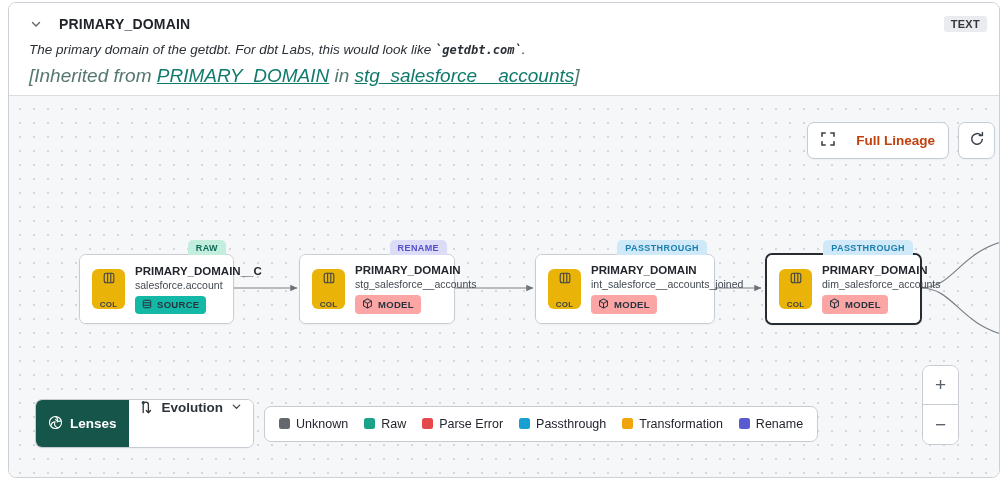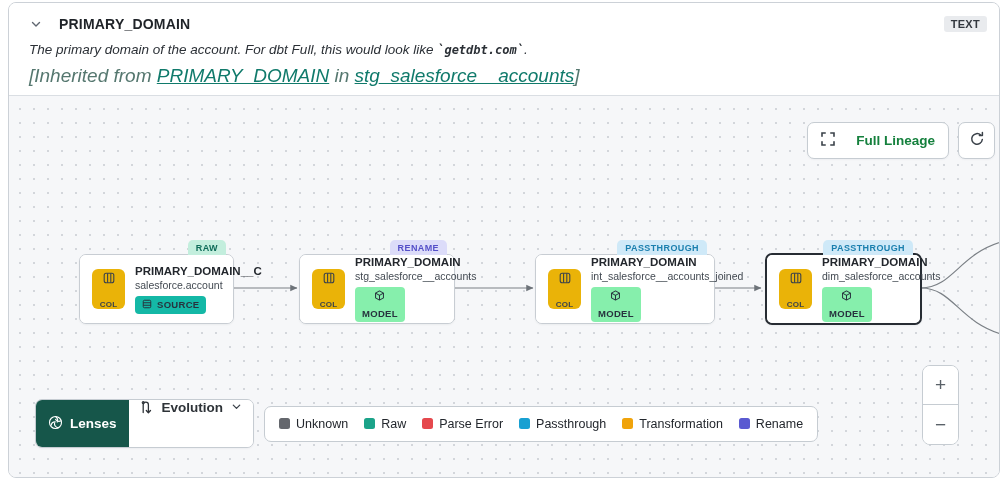--- a/index.html
+++ b/index.html
@@ -25,42 +25,42 @@
   .canvas { position:absolute; left:0; right:0; top:92px; bottom:0;
     background-color:#f6f7f9; border-top:1px solid #dadee3;
     background-image:radial-gradient(circle, #d3d6db 1px, transparent 1.3px);
     background-size:14px 14px; background-position:4px 6px; }
   .edges { position:absolute; inset:0; width:100%; height:100%; }
 
   
   .ctl { position:absolute; display:flex; align-items:center; gap:10px; right:50px; top:26px; }
   .btn { display:inline-flex; align-items:center; gap:21px; background:#fff;
     border:1px solid #c6ccd2; border-radius:7px; height:37px; padding:0 13px;
-    font-size:13.5px; color:#15803d; font-weight:600; cursor:pointer;
+    font-size:13.5px; color:#c2410c; font-weight:600; cursor:pointer;
     box-shadow:0 1px 2px rgba(20,30,40,.04); }
   .btn-icon-only { position:absolute; right:4px; top:26px; width:37px; height:37px; padding:0;
     justify-content:center; }
 
   
   .node { position:absolute; height:70px; background:#fff; border:1px solid #c8cdd3;
     border-radius:7px; box-shadow:0 1px 2px rgba(20,30,40,.05); cursor:pointer; }
   .node.selected { border:2px solid #272c33; }
   .node-inner { display:flex; align-items:center; gap:10px; height:100%; padding:0 10px 0 12px; }
   .col-chip { flex:0 0 auto; width:33px; height:40px; background:#eab308; border-radius:6px;
     display:flex; flex-direction:column; align-items:center; justify-content:center; gap:12px;
     color:#3c434b; }
   .col-chip .col-label { font-size:8px; font-weight:700; letter-spacing:.2px; }
   .node-body { display:flex; flex-direction:column; align-items:flex-start; }
   .node-title { font-size:11.5px; font-weight:700; color:#23272d; white-space:nowrap; }
   .node-parent { font-size:10.5px; color:#434a52; margin-top:2px; white-space:nowrap; }
   .res-badge { display:inline-flex; align-items:center; gap:5px; margin-top:5px;
     font-size:9.5px; font-weight:700; color:#27333e; padding:3px 7px; border-radius:4px;
     letter-spacing:.3px; }
   .res-source { background:#14b8a6; }
-  .res-model { background:#86efac;flex-direction:column; }
+  .res-model { background:#fca5a5; }
   .status-badge { position:absolute; top:-15px; right:7px; font-size:9px; font-weight:700;
     padding:3px 8px 9px; border-radius:5px 5px 0 0; letter-spacing:.4px; z-index:0; }
   .node .card-bg { position:absolute; inset:0; background:#fff; border-radius:6px; }
 
   
   .zoomctl { position:absolute; right:40px; bottom:32px; width:37px; background:#fff;
     border:1px solid #c6ccd2; border-radius:8px; overflow:hidden; display:flex; flex-direction:column; }
   .zoomctl button { background:#fff; border:none; height:39px; font-size:19px; color:#5a6168;
     cursor:pointer; font-family:"Liberation Sans", sans-serif; }
   .zoomctl button:first-child { border-bottom:1px solid #c6ccd2; }
@@ -86,21 +86,21 @@
   <div class="hdr">
     <div class="hdr-row">
       <button class="chev-btn">
         <svg width="12" height="12" viewBox="0 0 12 12">
             <path d="M2.5 4.5l3.5 3.5 3.5-3.5" fill="none" stroke="currentColor" stroke-width="1.4" stroke-linecap="round" stroke-linejoin="round"></path>
           </svg>
       </button>
       <span class="hdr-title">PRIMARY_DOMAIN</span>
       <span class="type-badge">TEXT</span>
     </div>
-    <div class="desc"><span>The primary domain of the account. For dbt Full, this would look like </span><code>`getdbt.com`</code><span>.</span></div>
+    <div class="desc"><span>The primary domain of the getdbt. For dbt Labs, this would look like </span><code>`getdbt.com`</code><span>.</span></div>
     <div class="inherit"><span>[Inherited from </span><a>PRIMARY_DOMAIN</a><span> in </span><a>stg_salesforce__accounts</a><span>]</span></div>
   </div>
 
   <div class="canvas">
 
     <svg class="edges" viewBox="0 0 990 383" preserveAspectRatio="none">
       <defs>
         <marker id="arrow" viewBox="0 0 10 10" refX="8" refY="5" markerWidth="7" markerHeight="7" orient="auto-start-reverse">
           <path d="M0 1.2 L8.5 5 L0 8.8 z" fill="#6d7379"></path>
         </marker>

